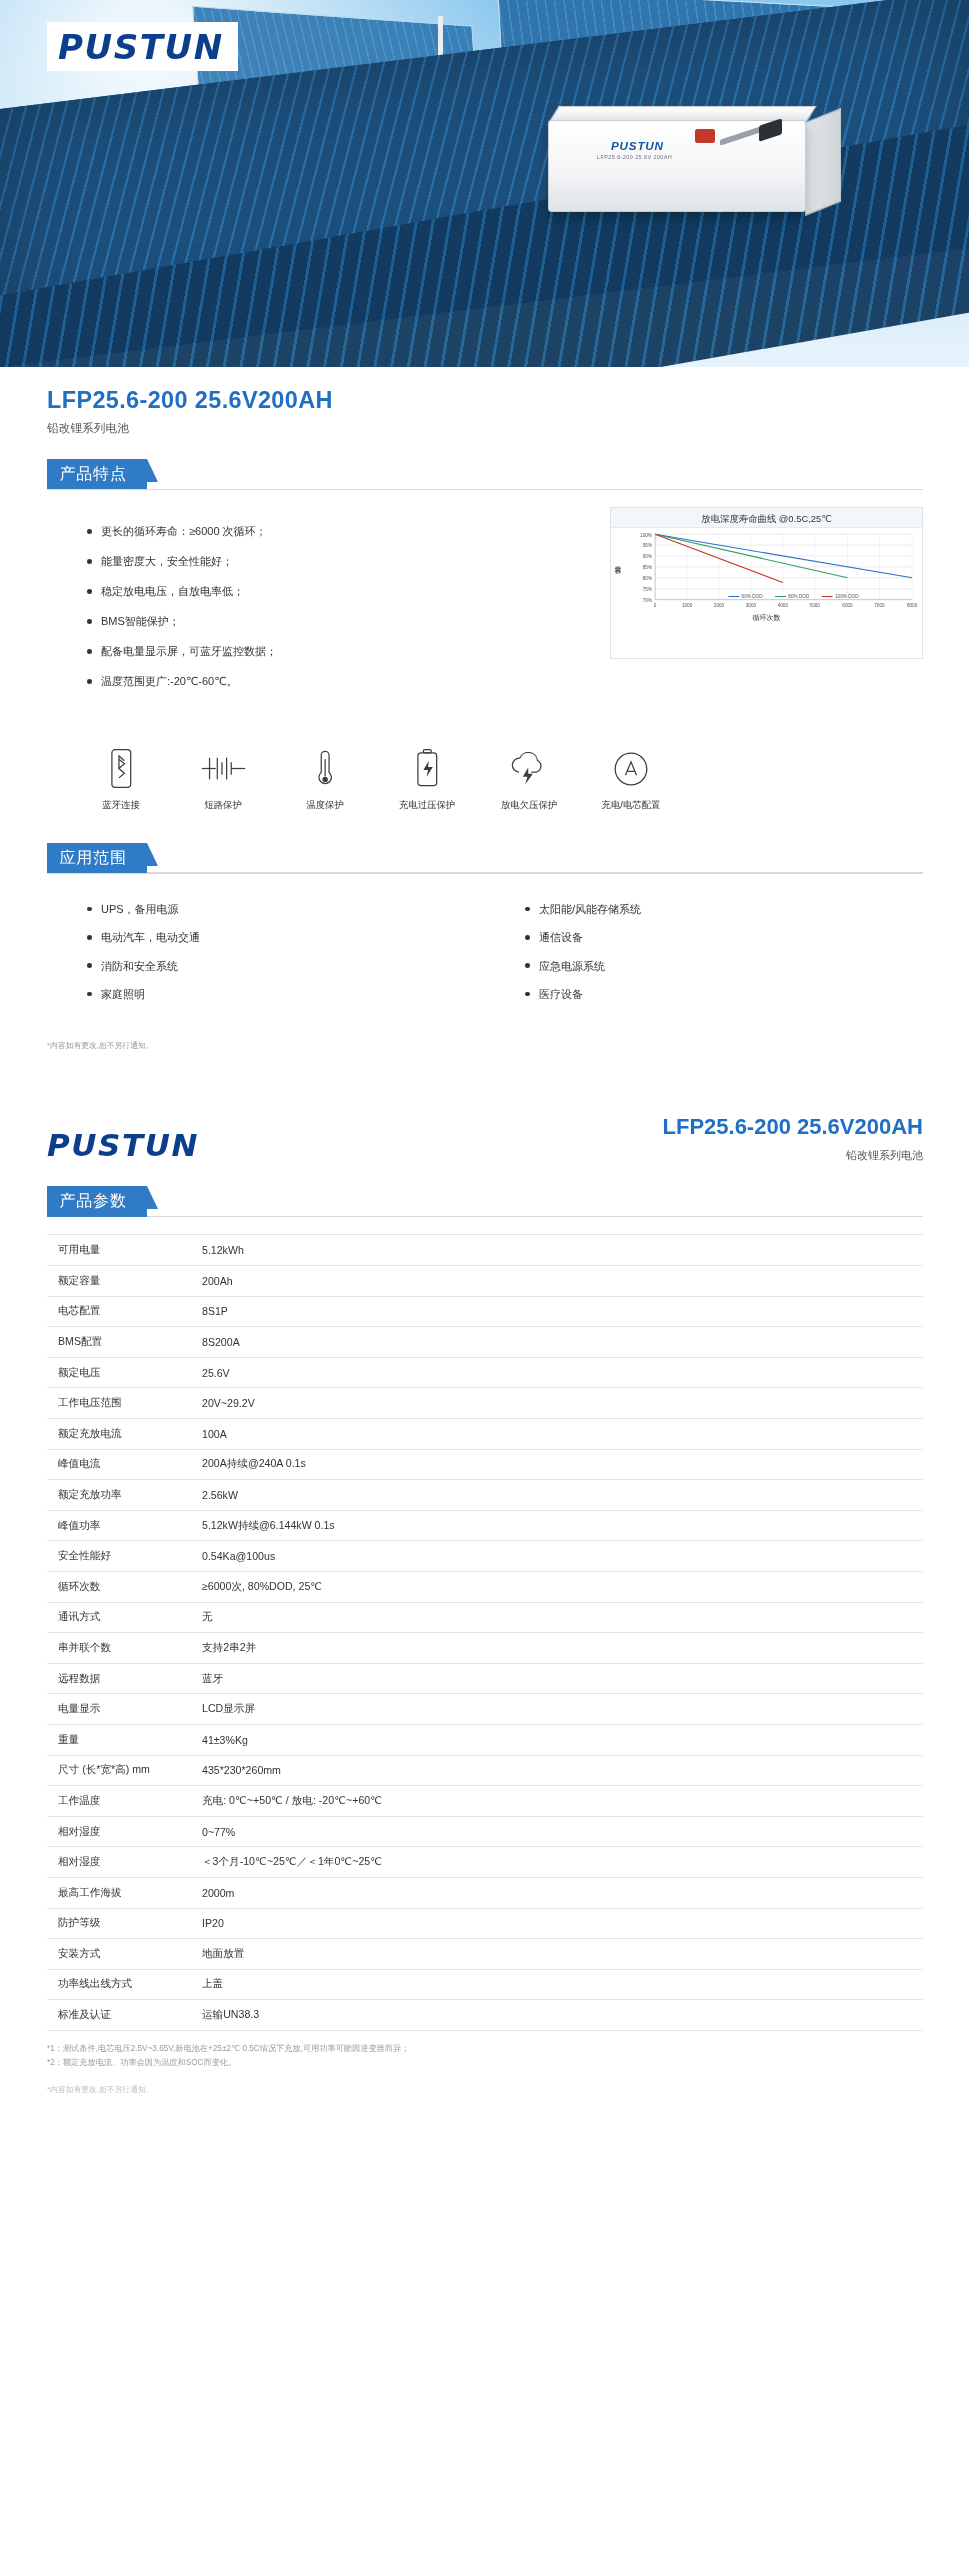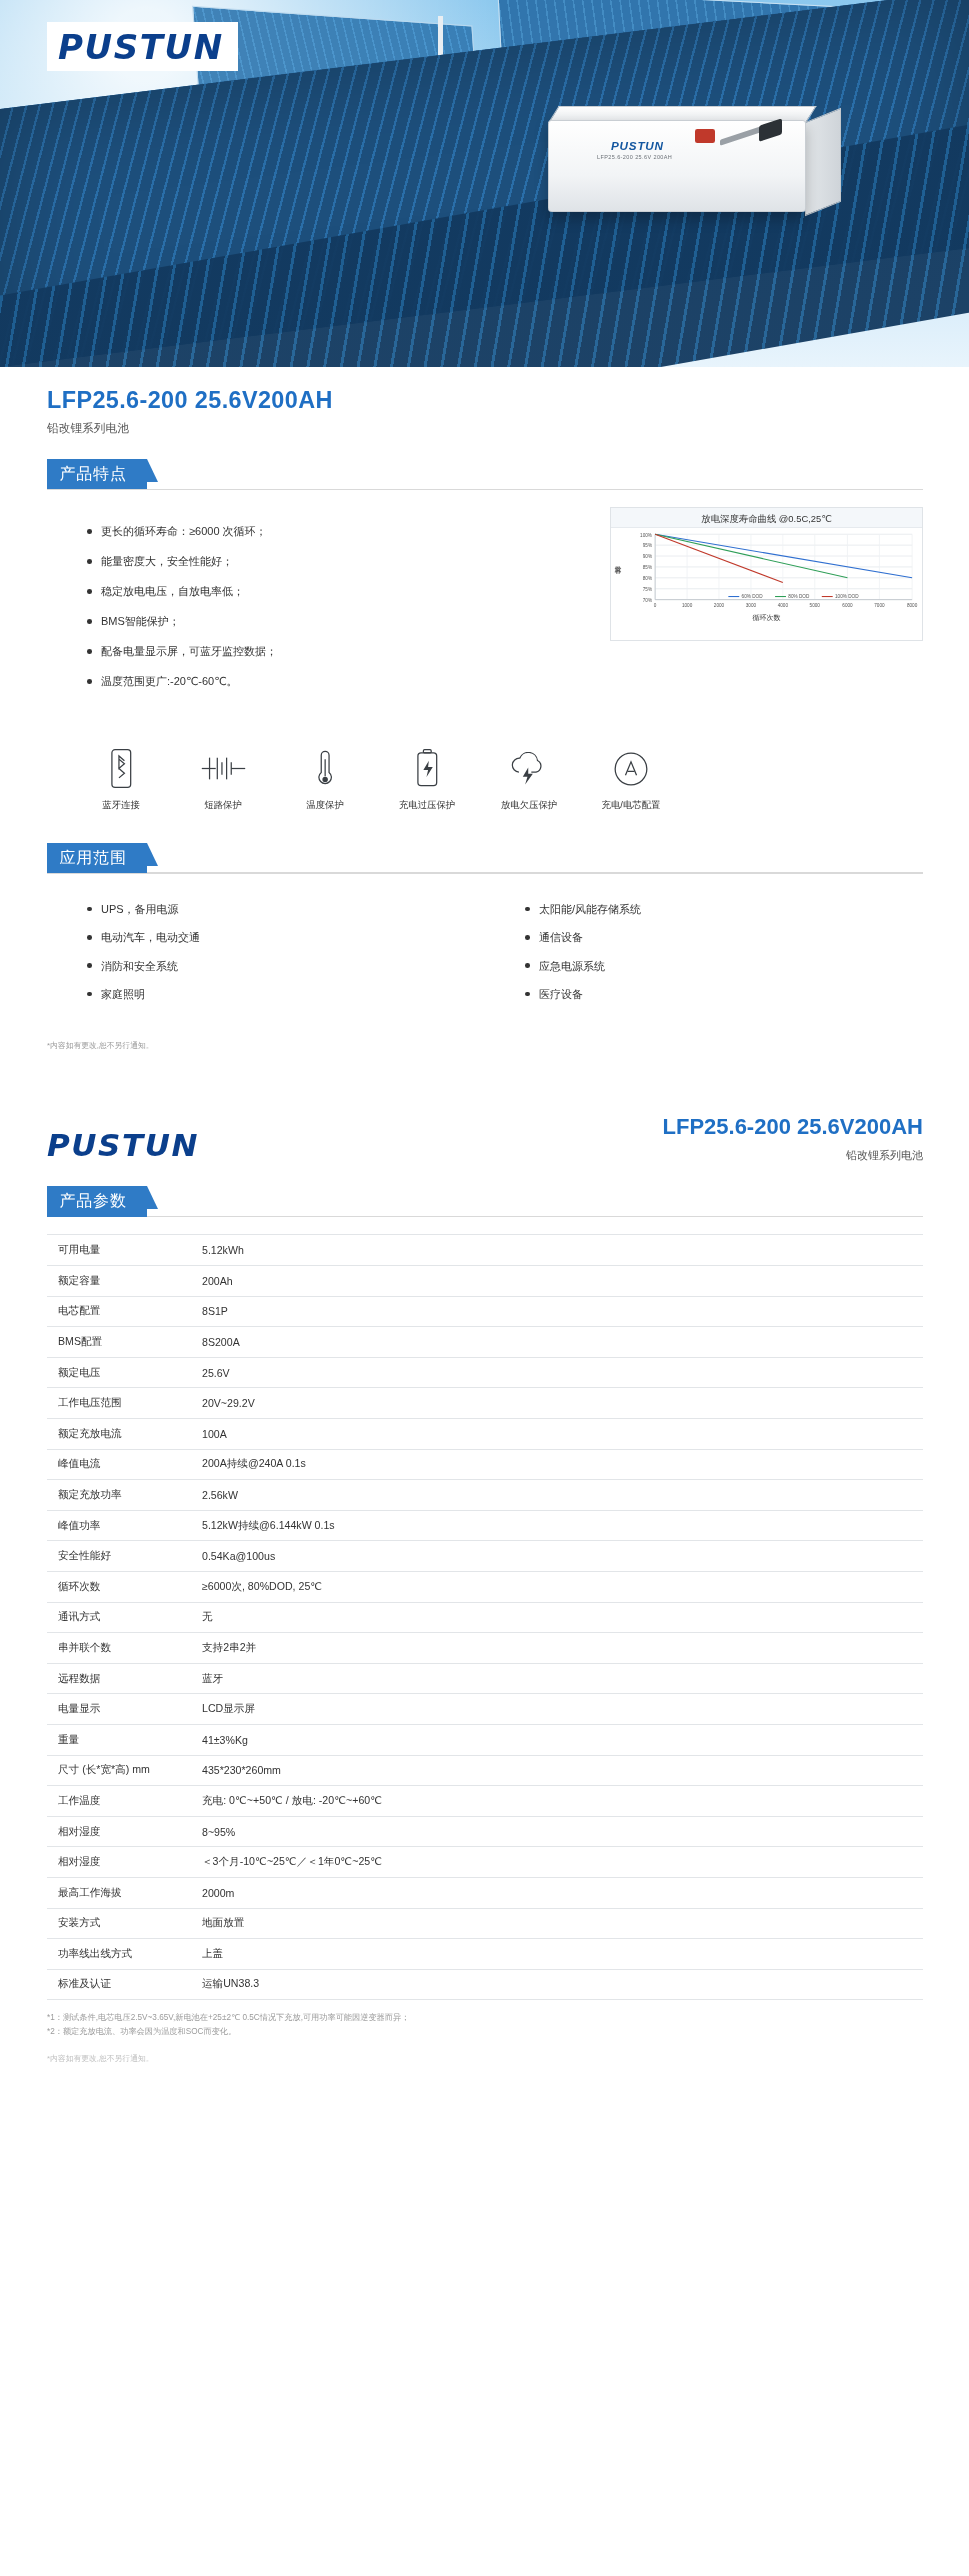--- a/index.html
+++ b/index.html
@@ -144,21 +144,21 @@
     display:flex; padding: 17px 47px 0 47px; gap:15.6px;
   }
   .feature-list { width: 375px; padding-top:4.7px; }
   .feature-list li {
     list-style:none; font-size:11px; color:#333; margin:0 0 15px 0; position:relative; padding-left:14px;
   }
   .feature-list li:before {
     content:""; position:absolute; left:0; top:4.7px; width:4.7px; height:4.7px; background:#333; border-radius:50%;
   }
   .chartbox {
-    width: 313px; height:134px; border:0.8px solid #dfe3e7; background:#fff; margin-left:auto;
+    width: 313px; height:152px; border:0.8px solid #dfe3e7; background:#fff; margin-left:auto;
     padding:0;
   }
   .chart-title {
     text-align:center; font-size:9.4px; color:#333; padding:4.7px 0 1.6px 0; background:#f4f7fa; border-bottom:0.8px solid #e6eaee;
   }
   .chart-area { position:relative; width:100%; height:95px; }
   .chart-area svg { display:block; }
   .chart-xlabel { position:absolute; bottom:0px; left:0; right:0; text-align:center; font-size:7px; color:#333; }
   .chart-ylabel { position:absolute; left:1.6px; top:33px; font-size:7px; color:#333; writing-mode:vertical-rl; }
 
@@ -525,29 +525,33 @@
       <tr>
           <td class="k">尺寸 (长*宽*高) mm</td>
           <td class="v">435*230*260mm</td>
         </tr>
       <tr>
           <td class="k">工作温度</td>
           <td class="v">充电: 0℃~+50℃ / 放电: -20℃~+60℃</td>
         </tr>
       <tr>
           <td class="k">相对湿度</td>
-          <td class="v">8~95%</td>
+          <td class="v">0~77%</td>
         </tr>
       <tr>
           <td class="k">相对湿度</td>
           <td class="v">＜3个月-10℃~25℃／＜1年0℃~25℃</td>
         </tr>
       <tr>
           <td class="k">最高工作海拔</td>
           <td class="v">2000m</td>
+        </tr>
+      <tr>
+          <td class="k">防护等级</td>
+          <td class="v">IP20</td>
         </tr>
       <tr>
           <td class="k">安装方式</td>
           <td class="v">地面放置</td>
         </tr>
       <tr>
           <td class="k">功率线出线方式</td>
           <td class="v">上盖</td>
         </tr>
       <tr>

